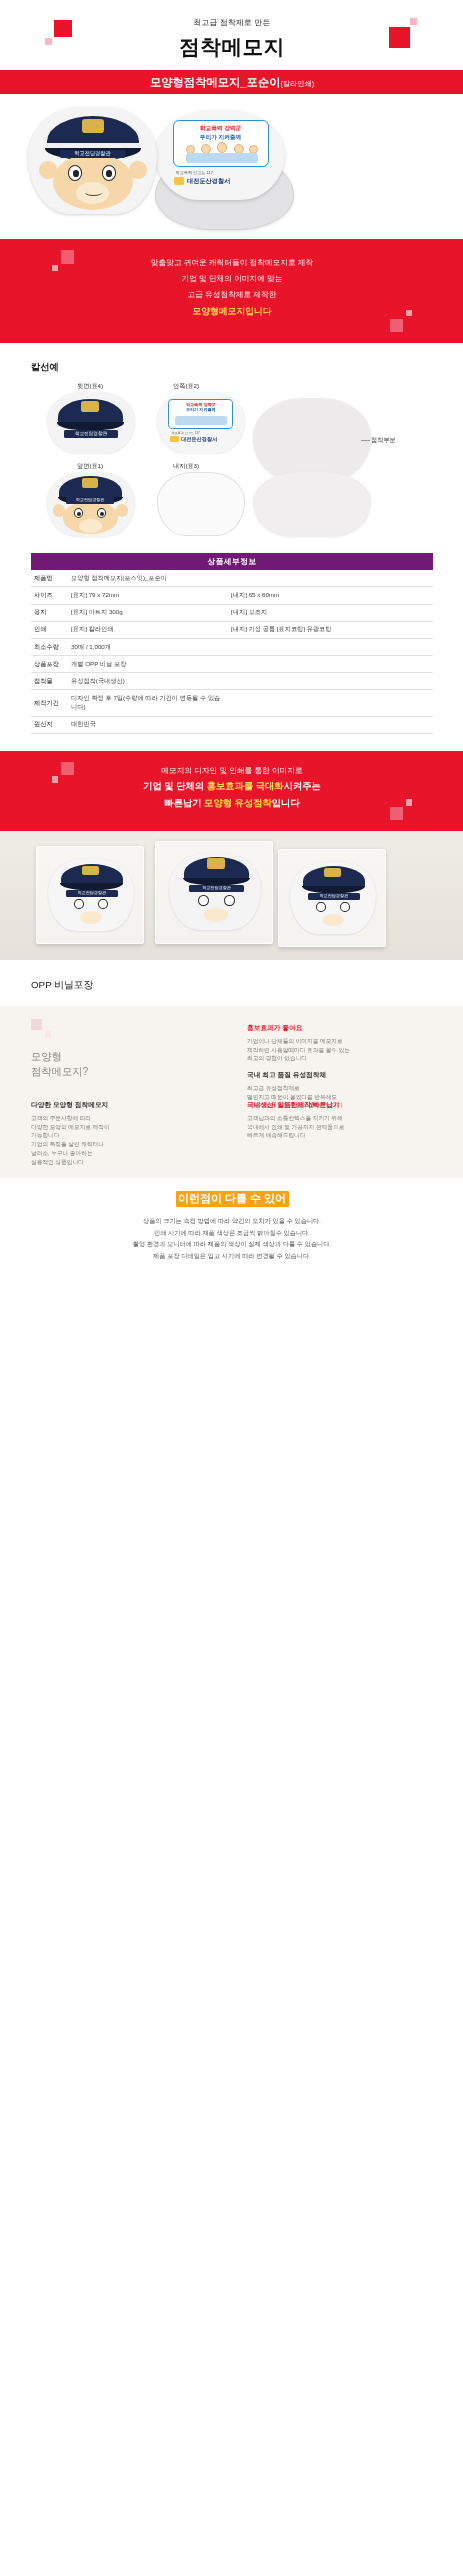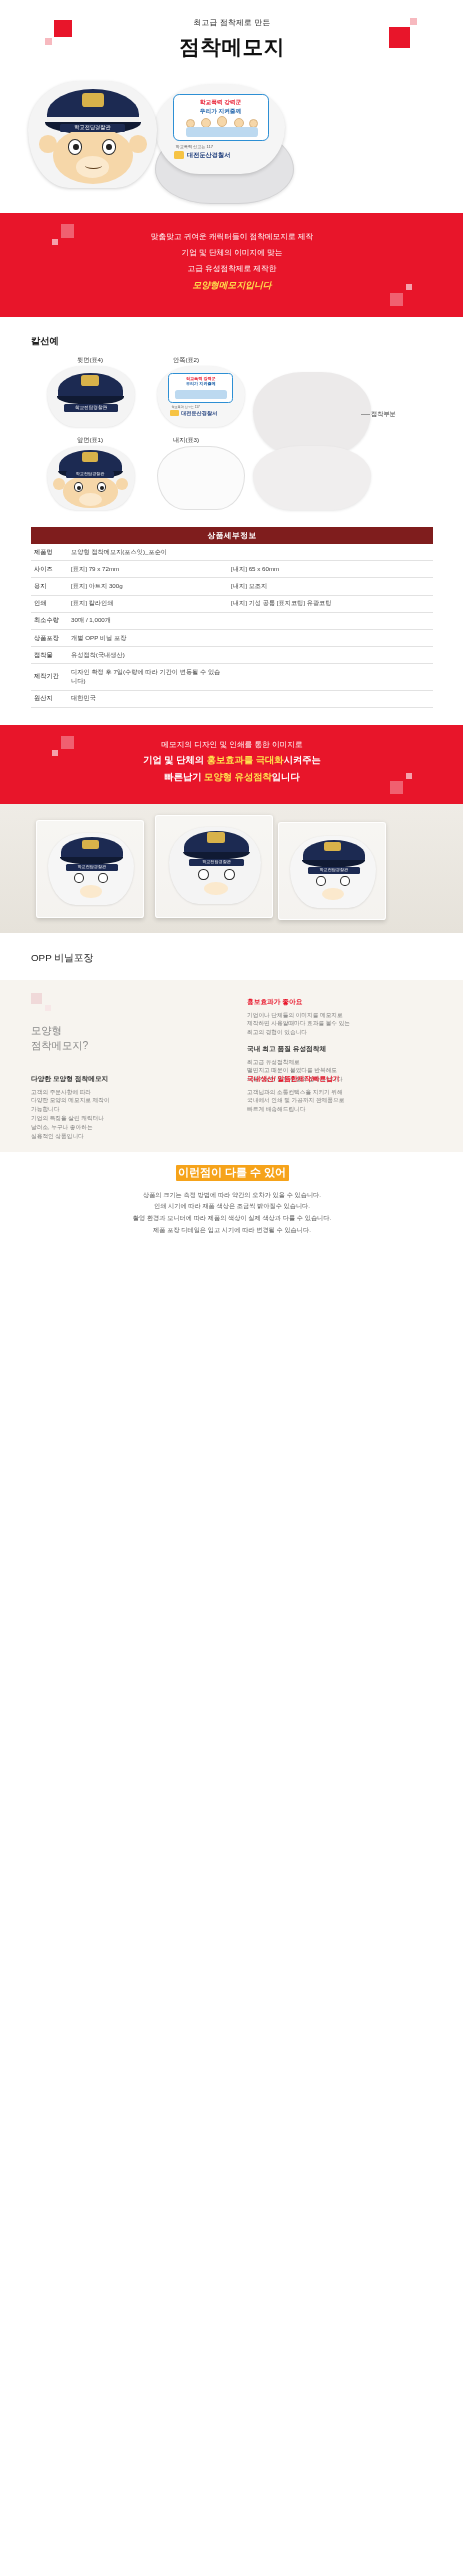--- a/index.html
+++ b/index.html
@@ -67,41 +67,41 @@
     position: absolute; background: #1c2a52; color: #fff; font-size: 5.2px;
     text-align: center; border-radius: 1.5px; line-height: 7.2px;
   }
 
   
   .msgblock {
     background: #e8152a; color: #fff; text-align: center;
     padding: 17.5px 0 20.6px; position: relative; margin-top: 4.1px;
   }
   .msgblock p { margin: 0 0 4.6px; font-size: 7.7px; line-height: 1.5; }
-  .msgblock .strong { font-weight: bold; font-size: 8.8px; font-style: italic; }
+  .msgblock .strong { font-weight: bold; font-size: 8.8px; }
   .msgblock .yellow { color: #ffe14d; font-weight: bold; }
   .msg-deco { position: absolute; background: rgba(255,255,255,.55); }
 
   
   .section-pad { padding: 0 31px; }
   .sec-title {
     font-size: 9.3px; font-weight: bold; color: #222; margin: 17.5px 0 8.2px;
   }
   .sample-grid {
     position: relative; height: 155px;
   }
   .sample-label {
     position: absolute; font-size: 6.2px; color: #333;
   }
   .stick-label { position: absolute; font-size: 6.2px; color: #333; }
 
   
   .spec-wrap { padding: 15.5px 31px 0; }
   .spec-head {
-    background: #7f1d1d; color: #fff; text-align: center; font-size: 7.7px;
+    background: #701a75; color: #fff; text-align: center; font-size: 7.7px;
     font-weight: bold; height: 17.5px; line-height: 17.5px; letter-spacing: 0.5px;
   }
   table.spec { width: 100%; border-collapse: collapse; font-size: 6.2px; }
   table.spec td {
     border-bottom: 0.5px solid #e2e2e2; padding: 3.6px 3.1px; color: #444;
   }
   table.spec td.k { width: 37px; color: #222; }
   table.spec td.v1 { width: 160px; }
 
   
@@ -154,20 +154,23 @@
   <div class="header">
     <div class="deco-sq" style="left:54px;top:19.6px;width:17.5px;height:17.5px;background:#e8152a;"></div>
     <div class="deco-sq" style="left:45px;top:38px;width:7.2px;height:7.2px;background:#f7b9bf;"></div>
     <div class="deco-sq" style="right:54px;top:27px;width:20.6px;height:20.6px;background:#e8152a;"></div>
     <div class="deco-sq" style="right:47px;top:17.5px;width:7.2px;height:7.2px;background:#f7b9bf;"></div>
 
     <div class="sup">최고급 점착제로 만든</div>
     <div class="big">점착메모지</div>
   </div>
 
+  <div class="redbar">
+    <span>모양형점착메모지_포순이</span><span class="small">(칼라인쇄)</span>
+  </div>
 
   <div class="photo1">
 
     <div class="shape-blob" style="left:155px;top:57px;width:139px;height:77px;border-radius:46% 46% 40% 40%/55% 55% 45% 45%;
                 background:#e3e3e5;box-shadow:0 1px 3.1px rgba(0,0,0,.12);"></div>
 
     <div style="position:absolute;left:155px;top:14.4px;width:130px;height:90px;
                 background:#f5f5f5;border-radius:44% 44% 34% 34%/48% 48% 52% 52%;
                 box-shadow:0 1.5px 3.6px rgba(0,0,0,.16);">
       <div style="position:absolute;left:17.5px;top:9.3px;width:96px;height:47px;background:#fff;

